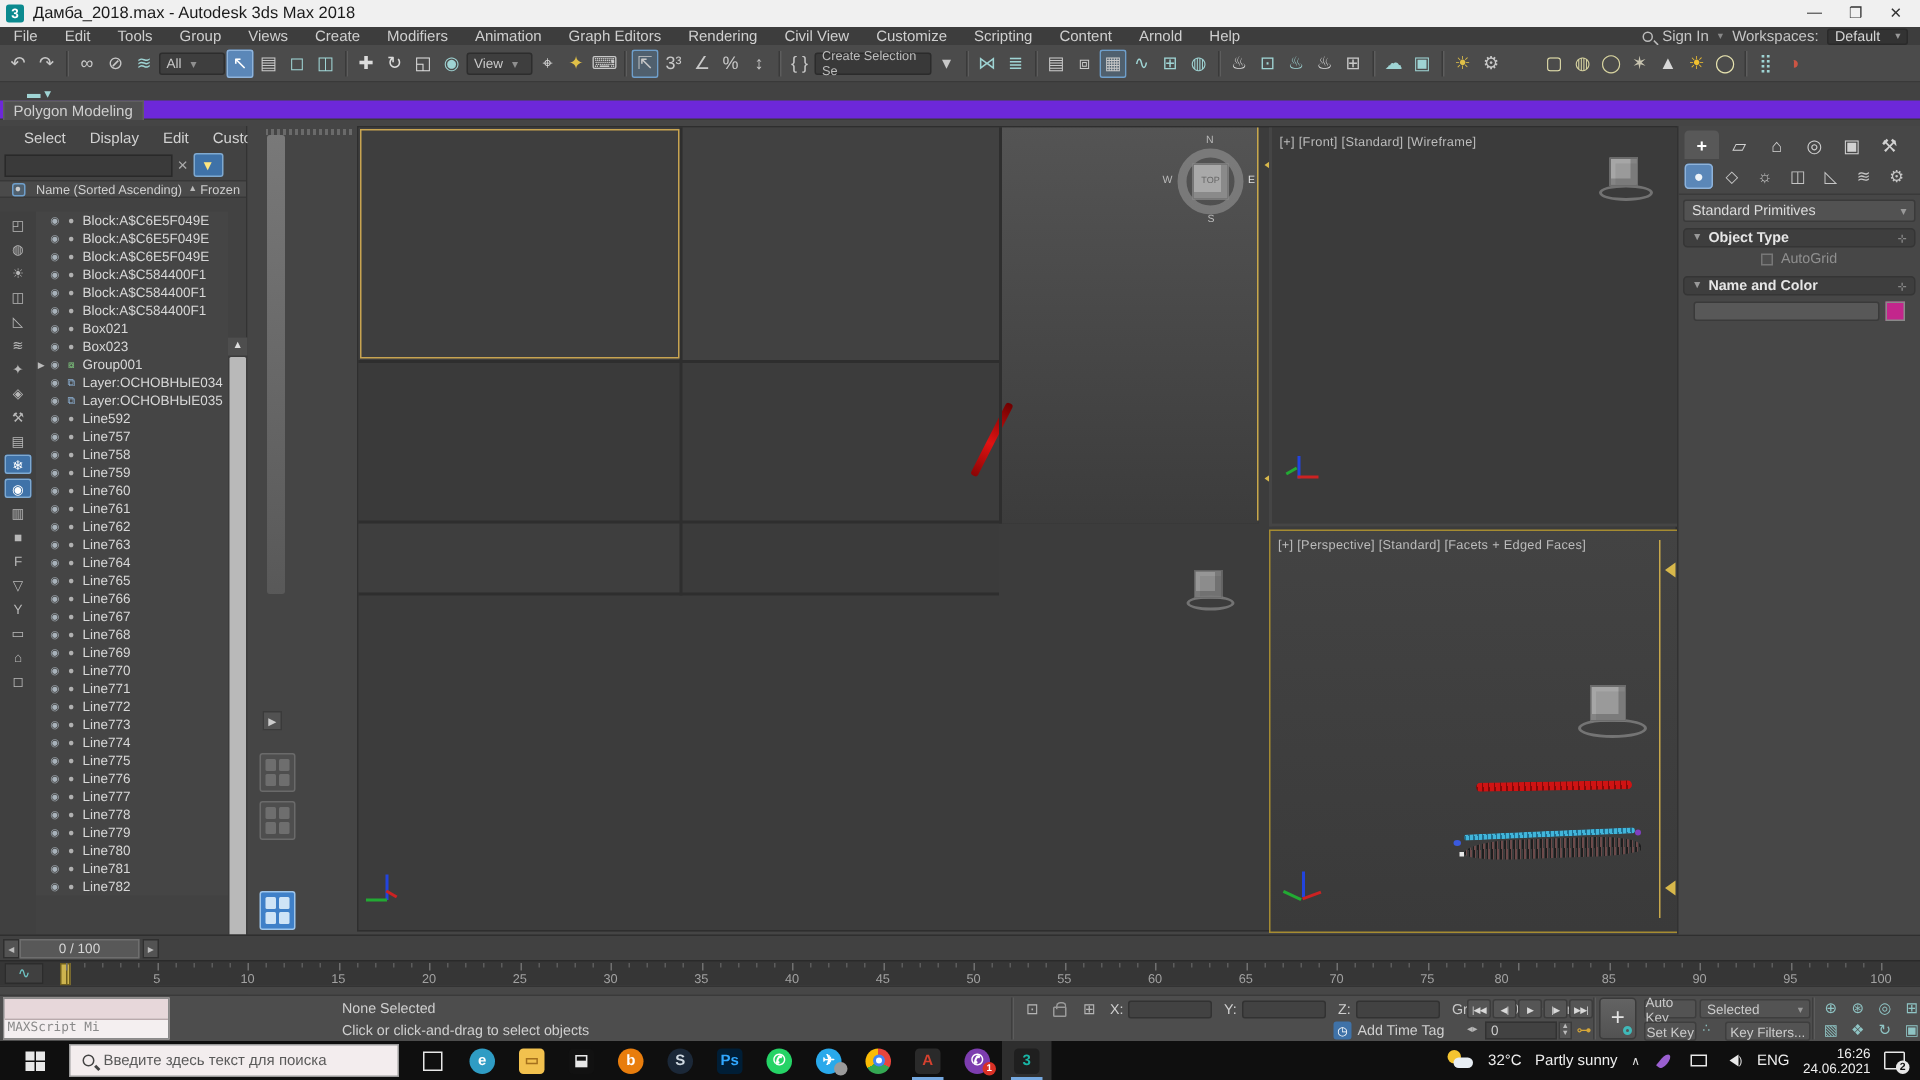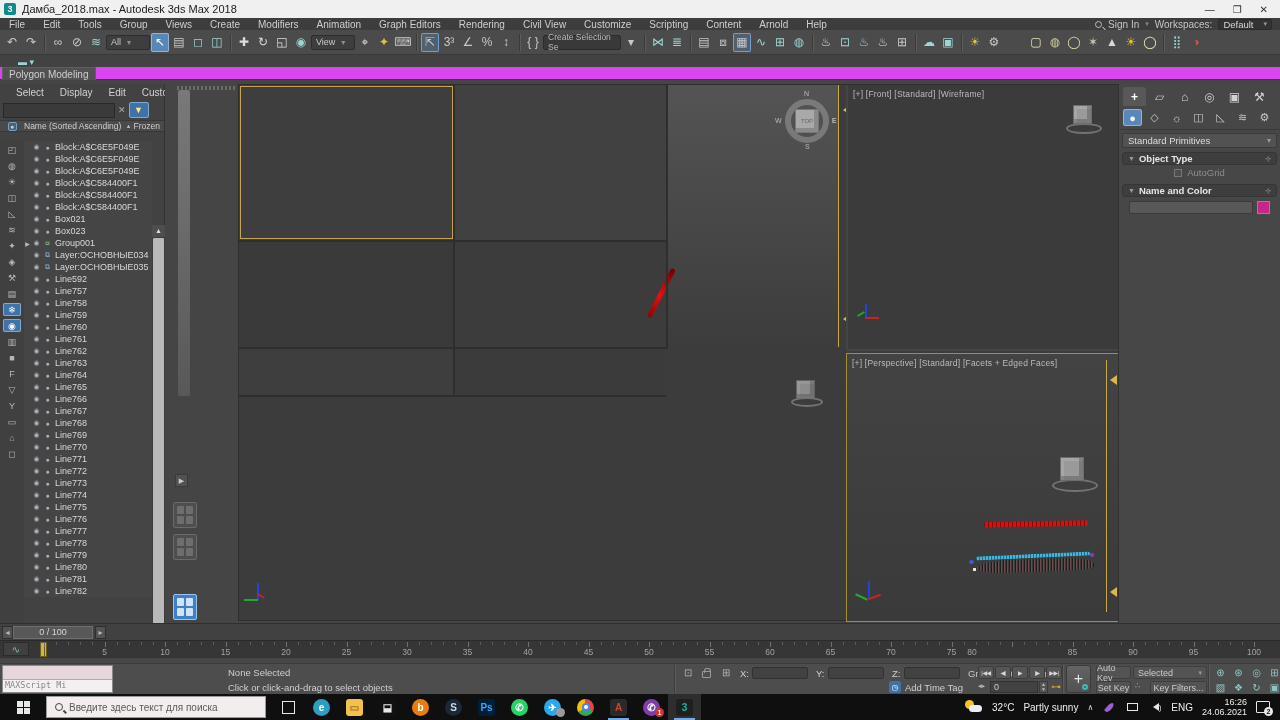--- a/index.html
+++ b/index.html
@@ -25,21 +25,21 @@
   .tbi.active{background:#5b87b8;box-shadow:inset 0 0 0 1px #8fb3da;color:#fff}
   .tbi.boxed{box-shadow:inset 0 0 0 1px #6f9fcb;background:#50606e}
   .tsep{width:1px;height:17px;background:#3a3a3a;box-shadow:1px 0 0 #5d5d5d;margin:0 3px}
   .tdd{background:#3e3e3e;border:1px solid #2d2d2d;color:#c9c9c9;font-size:9px;height:15px;display:flex;align-items:center;padding:0 4px;border-radius:2px;gap:6px}
   .tdd i{font-style:normal;color:#8f8f8f;font-size:8px}
   .tfield{background:#393939;border:1px solid #2b2b2b;color:#bdbdbd;font-size:8.5px;height:15px;display:flex;align-items:center;padding:0 4px;border-radius:2px}
   
   .ribbon{left:0;top:55px;width:1280px;height:12px;background:#424242;display:flex;align-items:flex-end;font-size:10px;color:#9c9c9c;gap:2px;padding-left:8px}
   .rtab{padding:0 14px;height:12px;display:flex;align-items:center}
   .rtab.active{background:#5a5a5a;color:#e4e4e4;border-radius:2px 2px 0 0}
-  .panelrow{left:0;top:67px;width:1280px;height:13px;background:#d946ef;border-bottom:1px solid #3a3a3a}
+  .panelrow{left:0;top:67px;width:1280px;height:13px;background:#6d28d9;border-bottom:1px solid #3a3a3a}
   .polychip{position:absolute;left:2px;top:0;height:13px;background:#515151;border:1px solid #5f5f5f;border-bottom:none;color:#cfcfcf;font-size:10px;display:flex;align-items:center;padding:0 6px}
   
   .explorer{left:0;top:84px;width:165px;height:539px;background:#424242;border-right:1px solid #333}
   .xmenus{display:flex;gap:0;padding:3px 4px 2px 8px;font-size:10px;color:#d2d2d2}
   .xmenus span{padding:0 8px}
   .xsearchrow{display:flex;align-items:center;padding:2px 3px;gap:3px}
   .xsearch{width:112px;height:15px;background:#3a3a3a;border:1px solid #292929;color:#ccc;font-size:9px;padding:0 3px;font-family:"Liberation Sans",sans-serif}
   .xclear{color:#aaa;font-size:9px}
   .xfilter{width:20px;height:16px;background:#3f72a8;border:1px solid #7fa9d0;border-radius:2px;display:flex;align-items:center;justify-content:center;color:#ffe680;font-size:9px}
   .xheader{display:flex;align-items:center;height:12px;background:#4a4a4a;border-top:1px solid #383838;border-bottom:1px solid #383838;font-size:8.5px;color:#cfcfcf}
@@ -783,21 +783,21 @@
       <div class="tick" style="left: 915.2px;"></div>
       <div class="tick" style="left: 927.3px;"></div>
       <div class="tick" style="left: 939.4px;"></div>
       <div class="tick major" style="left: 951.5px;"></div>
       <span class="tlabel" style="left: 951.5px;">75</span>
       <div class="tick" style="left: 963.6px;"></div>
       <div class="tick" style="left: 975.7px;"></div>
       <div class="tick" style="left: 987.8px;"></div>
       <div class="tick" style="left: 999.9px;"></div>
       <div class="tick major" style="left: 1012px;"></div>
-      <span class="tlabel" style="left: 972px;">80</span>
+      <span class="tlabel" style="left: 1001px;">80</span>
       <div class="tick" style="left: 1024.1px;"></div>
       <div class="tick" style="left: 1036.2px;"></div>
       <div class="tick" style="left: 1048.3px;"></div>
       <div class="tick" style="left: 1060.4px;"></div>
       <div class="tick major" style="left: 1072.5px;"></div>
       <span class="tlabel" style="left: 1072.5px; text-align: center;">85</span>
       <div class="tick" style="left: 1084.6px;"></div>
       <div class="tick" style="left: 1096.7px;"></div>
       <div class="tick" style="left: 1108.8px;"></div>
       <div class="tick" style="left: 1120.9px;"></div>

